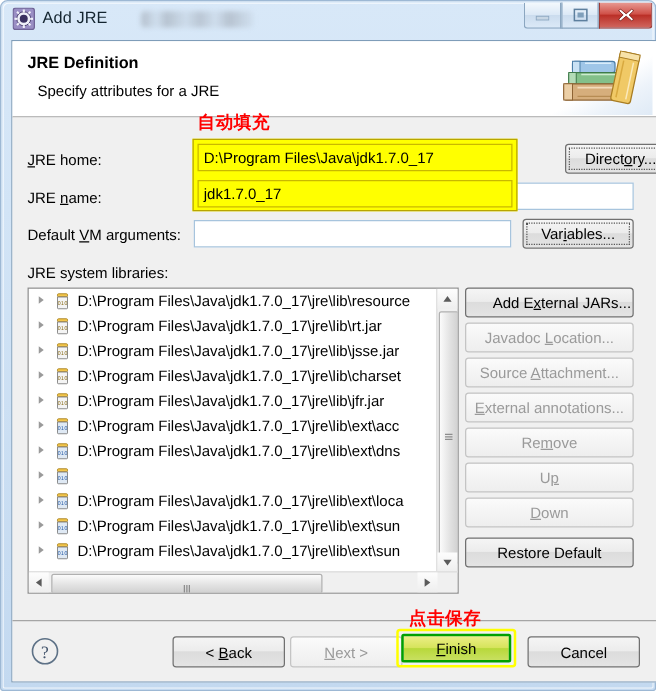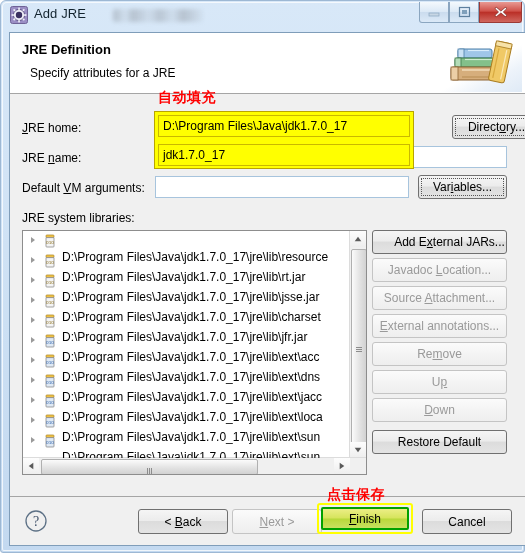--- a/index.html
+++ b/index.html
@@ -215,21 +215,21 @@
   }
   .li .arrow {
     position: absolute;
     left: 8px; top: 6px;
     width: 0; height: 0;
     border-left: 4px solid #9a9a9a;
     border-top: 3.5px solid transparent;
     border-bottom: 3.5px solid transparent;
   }
   .li .jar { position:absolute; left: 20px; top: 3px; width: 14px; height: 14px;}
-  .li .txt { position:absolute; left: 39px; top: 16px; }
+  .li .txt { position:absolute; left: 39px; top: 0; }
   .li.sel .selbox {
     position: absolute;
     left: 18px; top: 1px;
     right: 2px; height: 18px;
     background: #f0f6fc;
     border: 1px solid #b4d4f0;
     border-radius: 2px;
   }
   .li .txt, .li .jar, .li .arrow { z-index: 2;}
 
@@ -497,21 +497,20 @@
                 </svg></span>
               <span class="txt">D:\Program Files\Java\jdk1.7.0_17\jre\lib\ext\dns</span>
             </div>
             <div class="li">
               <span class="arrow"></span>
               <span class="jar"><svg width="14" height="14" viewBox="0 0 14 14">
                   <rect x="3" y="1" width="8" height="2.4" rx="0.8" fill="#f3c64b" stroke="#a8801c" stroke-width="0.7"></rect>
                   <path d="M3 3.6 L11 3.6 L11 12.3 Q11 13 10.3 13 L3.7 13 Q3 13 3 12.3 Z" fill="#dfe9f4" stroke="#7c7c7c" stroke-width="0.7"></path>
                   <text x="7" y="10.4" text-anchor="middle" font-family="DejaVu Sans, sans-serif" font-size="4.2" fill="#2a5ea8">010</text>
                 </svg></span>
-              <span class="txt">D:\Program Files\Java\jdk1.7.0_17\jre\lib\ext\jacc</span>
             </div>
             <div class="li">
               <span class="arrow"></span>
               <span class="jar"><svg width="14" height="14" viewBox="0 0 14 14">
                   <rect x="3" y="1" width="8" height="2.4" rx="0.8" fill="#f3c64b" stroke="#a8801c" stroke-width="0.7"></rect>
                   <path d="M3 3.6 L11 3.6 L11 12.3 Q11 13 10.3 13 L3.7 13 Q3 13 3 12.3 Z" fill="#dfe9f4" stroke="#7c7c7c" stroke-width="0.7"></path>
                   <text x="7" y="10.4" text-anchor="middle" font-family="DejaVu Sans, sans-serif" font-size="4.2" fill="#2a5ea8">010</text>
                 </svg></span>
               <span class="txt">D:\Program Files\Java\jdk1.7.0_17\jre\lib\ext\loca</span>
             </div>

